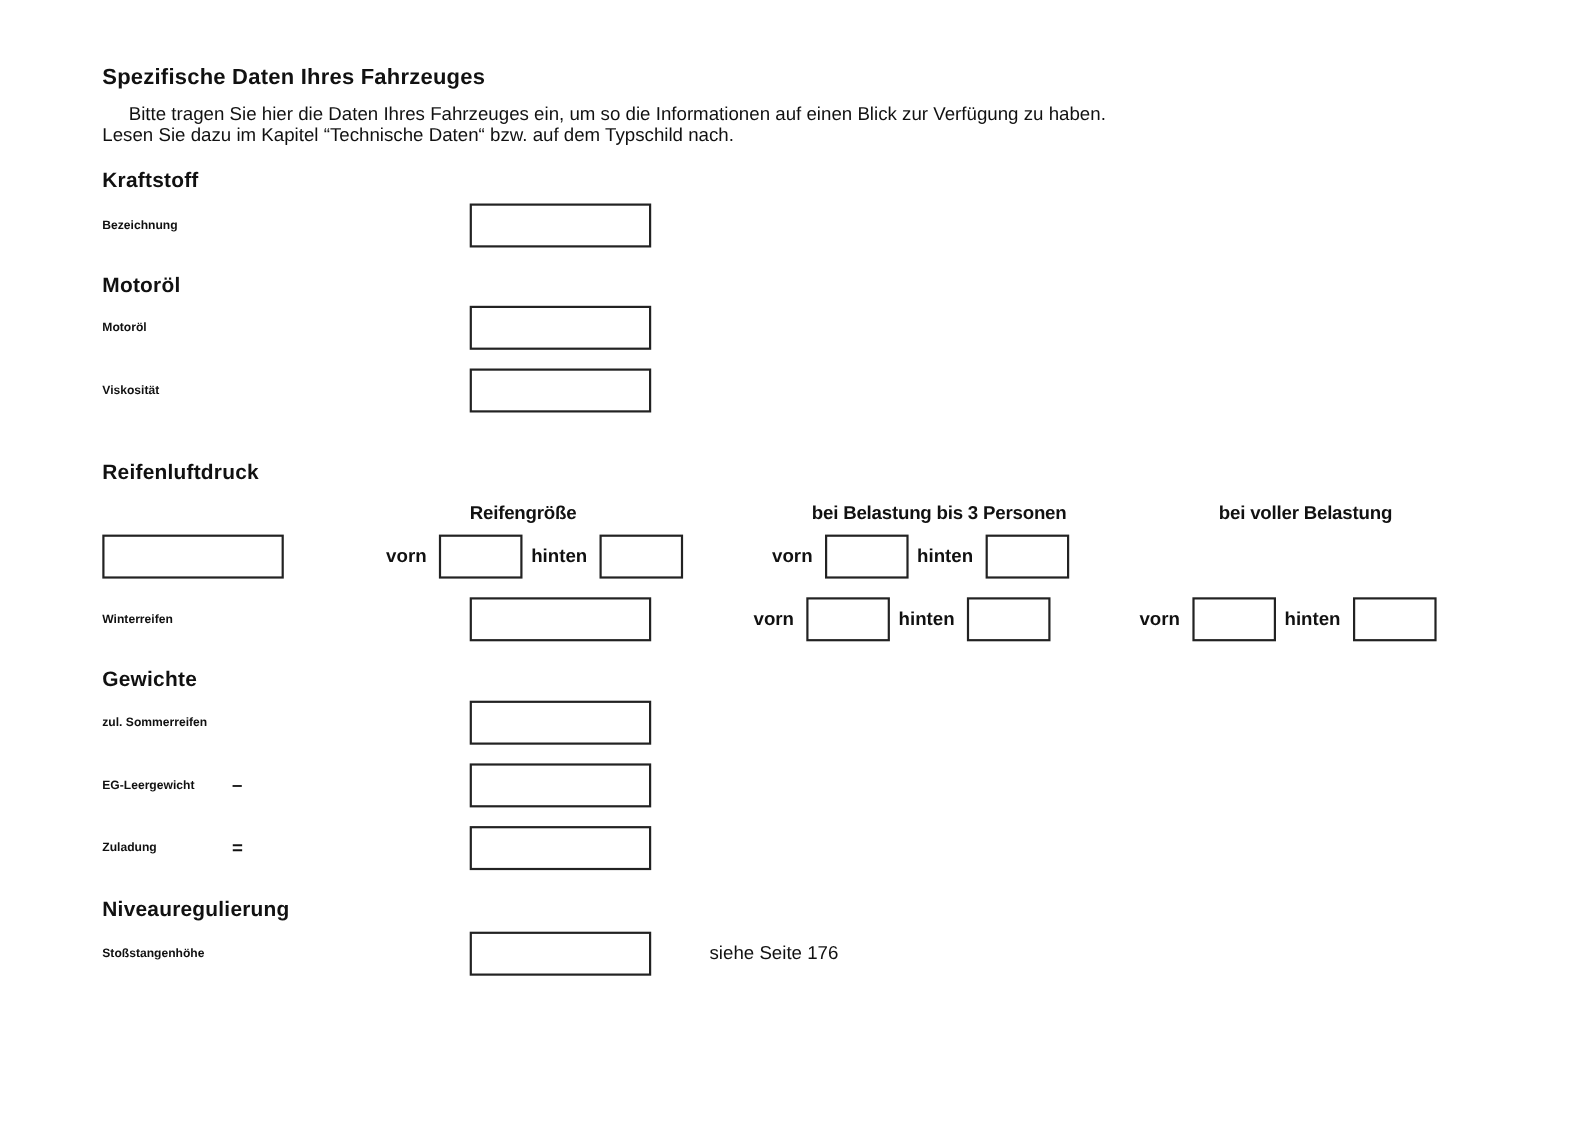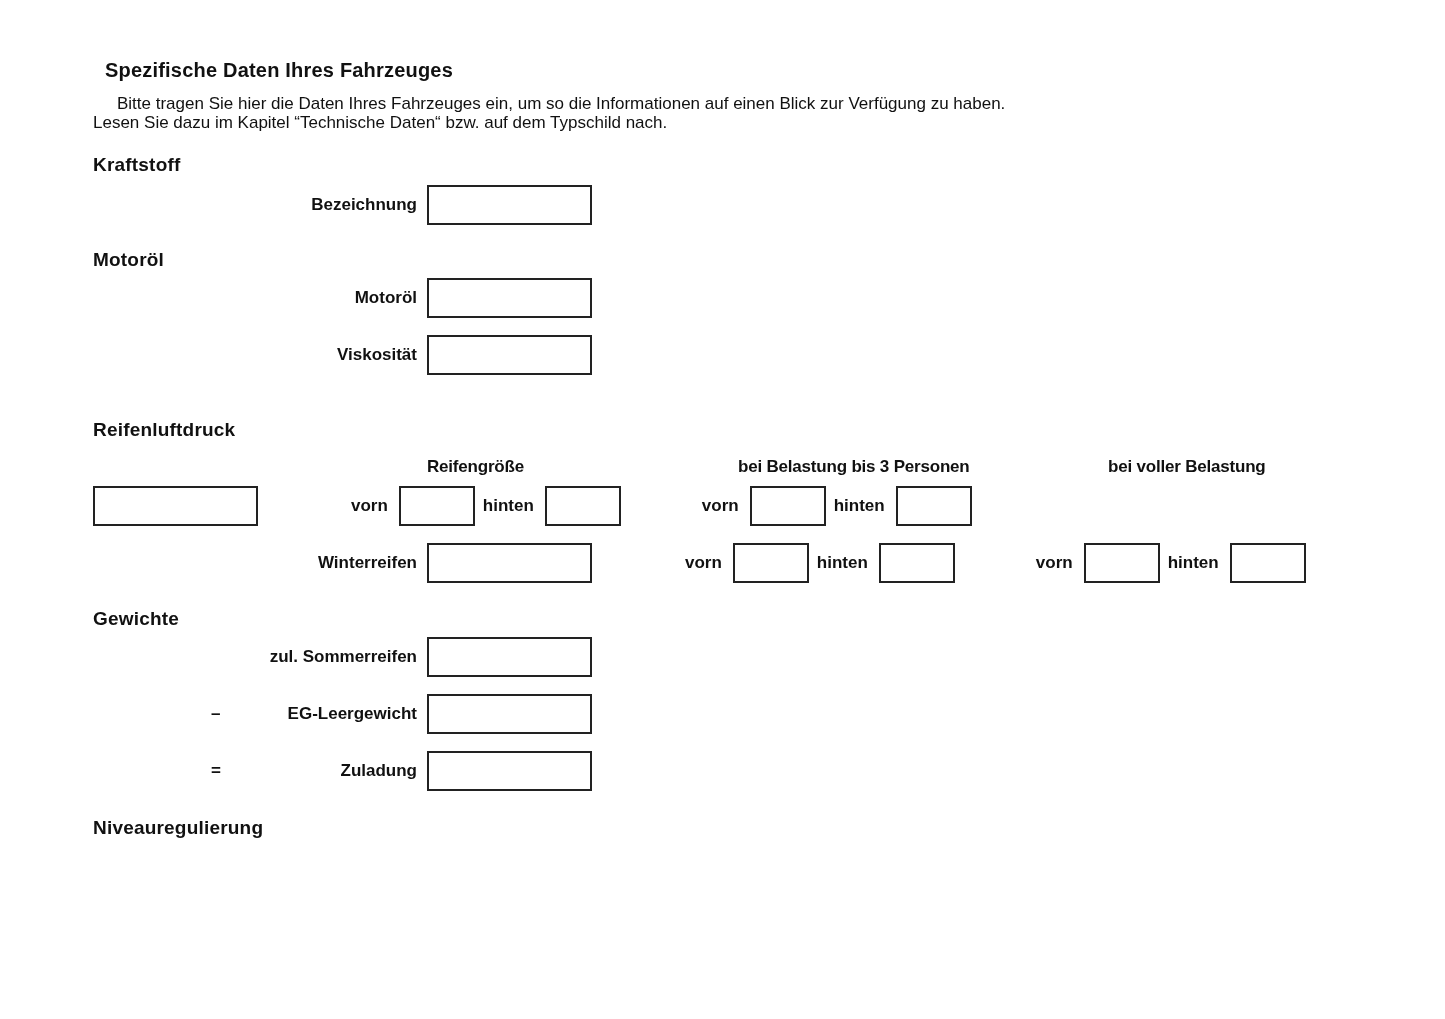--- a/index.html
+++ b/index.html
@@ -14,21 +14,20 @@
     background: #ffffff;
     color: #111111;
     font-family: "Liberation Sans", sans-serif;
     overflow: hidden;
   }
   .abs { position: absolute; }
   .title {
     left: 93px; top: 57px;
     font-size: 20px; font-weight: bold; line-height: 26px;
     letter-spacing: 0.2px;
-    margin-left: 12px;
   }
   .intro {
     left: 93px;
     font-size: 17px; line-height: 23px;
   }
   .intro1 { top: 92px; margin-left: 24px; }
   .intro2 { top: 111px; }
   .section-heading {
     left: 93px;
     font-size: 19px; font-weight: bold; line-height: 24px;
@@ -38,22 +37,22 @@
     position: absolute;
     left: 93px;
     display: flex;
     align-items: center;
     height: 40px;
   }
   .row-label {
     width: 334px;
     box-sizing: border-box;
     padding-right: 10px;
-    text-align: right;
-    font-size: 17px;
+    text-align: left;
+    font-size: 11px;
     font-weight: bold;
     white-space: nowrap;
   }
   .op {
     position: absolute;
     left: 118px;
     top: 50%;
     transform: translateY(-50%);
     font-size: 17px;
     font-weight: bold;
@@ -161,14 +160,19 @@
     <div class="row-label">EG-Leergewicht</div>
     <input type="text" class="box" value="" style="">
   </div>
   <div class="row" style="top:751px">
     <span class="op">=</span>
     <div class="row-label">Zuladung</div>
     <input type="text" class="box" value="" style="">
   </div>
 
   <div class="abs section-heading" style="top:816px">Niveauregulierung</div>
+  <div class="row" style="top:847px">
+    <div class="row-label">Stoßstangenhöhe</div>
+    <input type="text" class="box" value="" style="">
+    <span class="note">siehe Seite 176</span>
+  </div>
 
 </div>
 
 </body></html>

